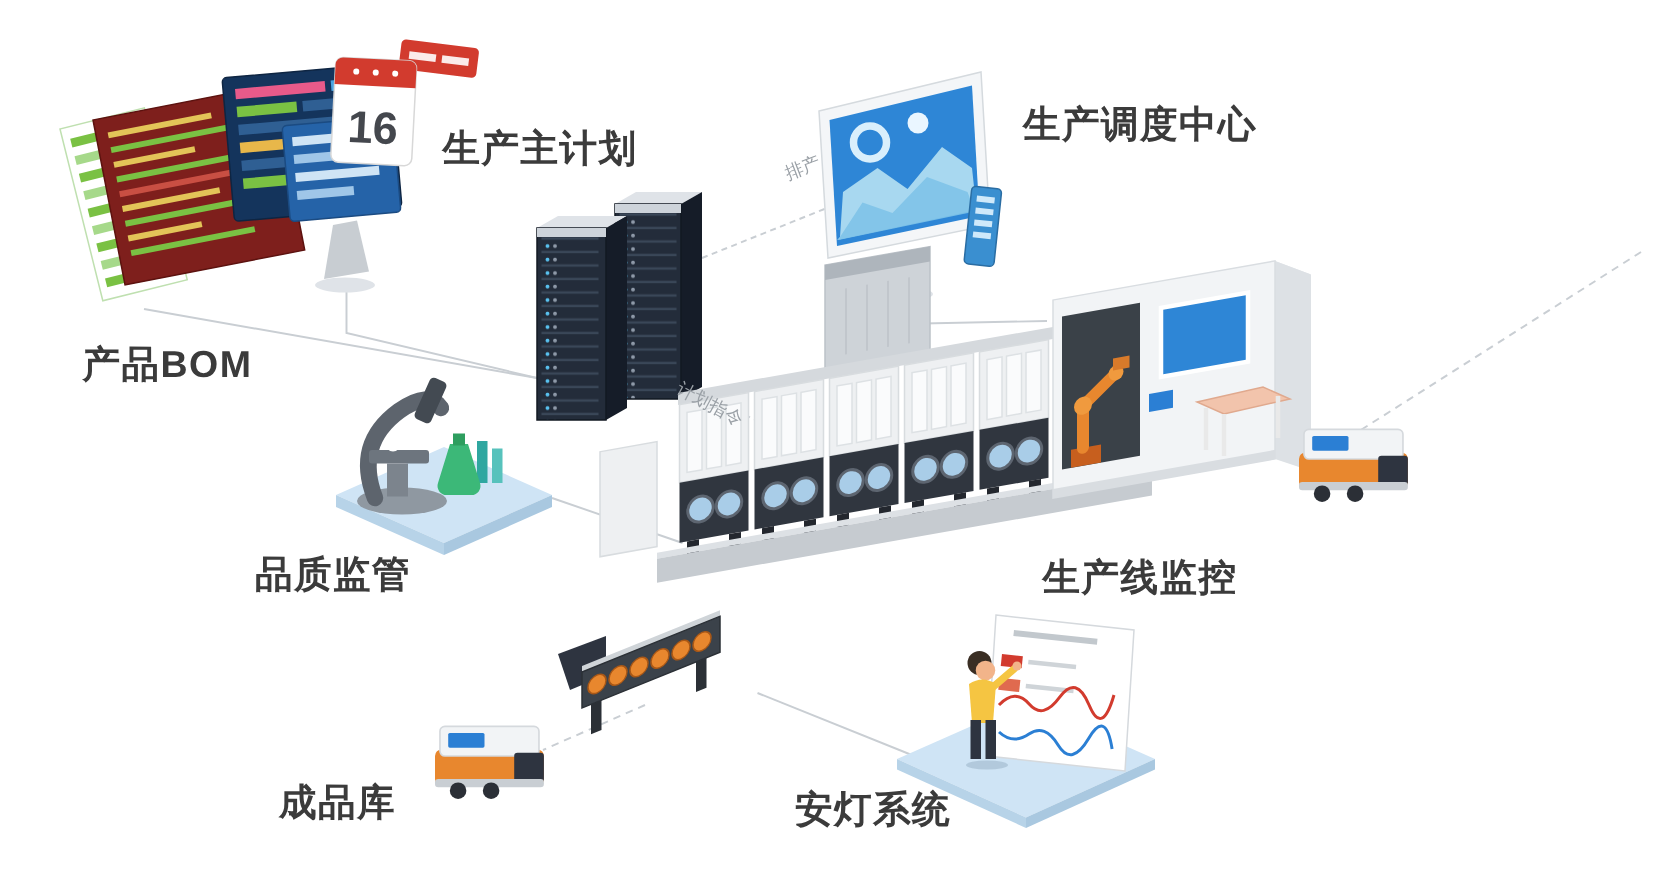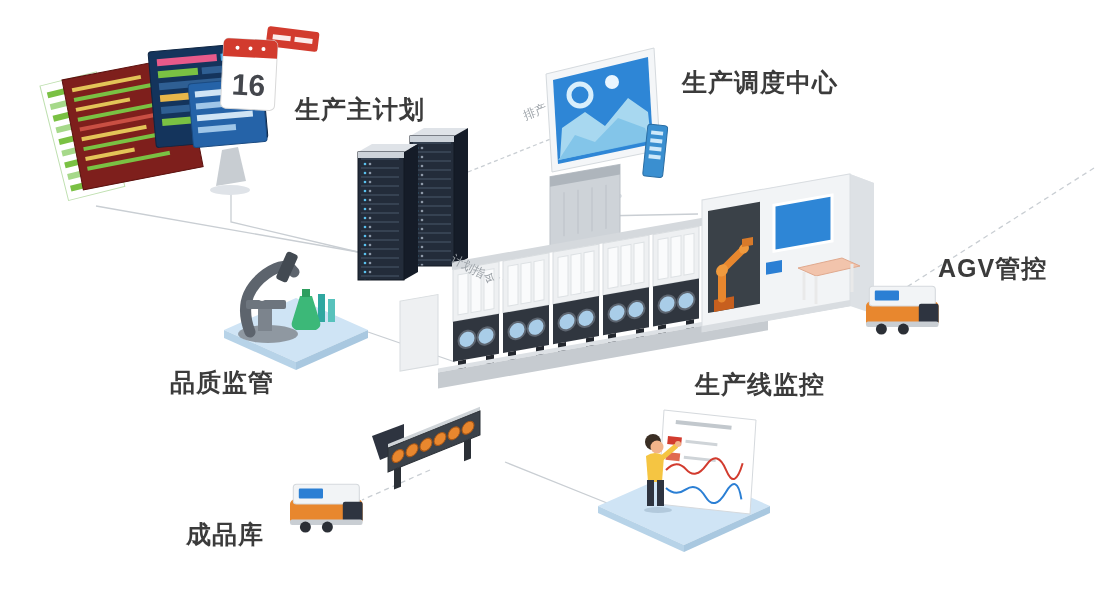--- a/index.html
+++ b/index.html
@@ -269,23 +269,24 @@
       <path d="M662,458 l14,-12" stroke="#f5c542" stroke-width="5" stroke-linecap="round"></path>
       <circle cx="678" cy="444" r="3" fill="#f2b48a"></circle>
       <path d="M646,456 q9,-6 18,0 l-2,26 h-14 z" fill="#f5c542"></path>
       <rect x="647" y="480" width="7" height="26" fill="#2e3440"></rect>
       <rect x="657" y="480" width="7" height="26" fill="#2e3440"></rect>
       <ellipse cx="658" cy="510" rx="14" ry="3" fill="#9fb8cc" opacity="0.6"></ellipse>
     </g>
   </g>
 </svg>
 
-  <div class="label" style="left:295px;top:93px">生产主计划</div>
+  <div class="label" style="left:55px;top:226px">产品BOM</div>
+  <div class="label" style="left:295px;top:82px">生产主计划</div>
   <div class="label" style="left:682px;top:66px">生产调度中心</div>
-  <div class="label" style="left:938px;top:252px">AGV管控</div>
   <div class="label" style="left:170px;top:366px">品质监管</div>
   <div class="label" style="left:695px;top:368px">生产线监控</div>
   <div class="label" style="left:186px;top:518px">成品库</div>
+  <div class="label" style="left:530px;top:523px">安灯系统</div>
 
   <div class="connector-label" style="left:524px;top:108px;transform:rotate(-21deg)">排产</div>
   <div class="connector-label" style="left:452px;top:250px;transform:rotate(28deg)">计划指令</div>
 
 </div>
 
 </body></html>

